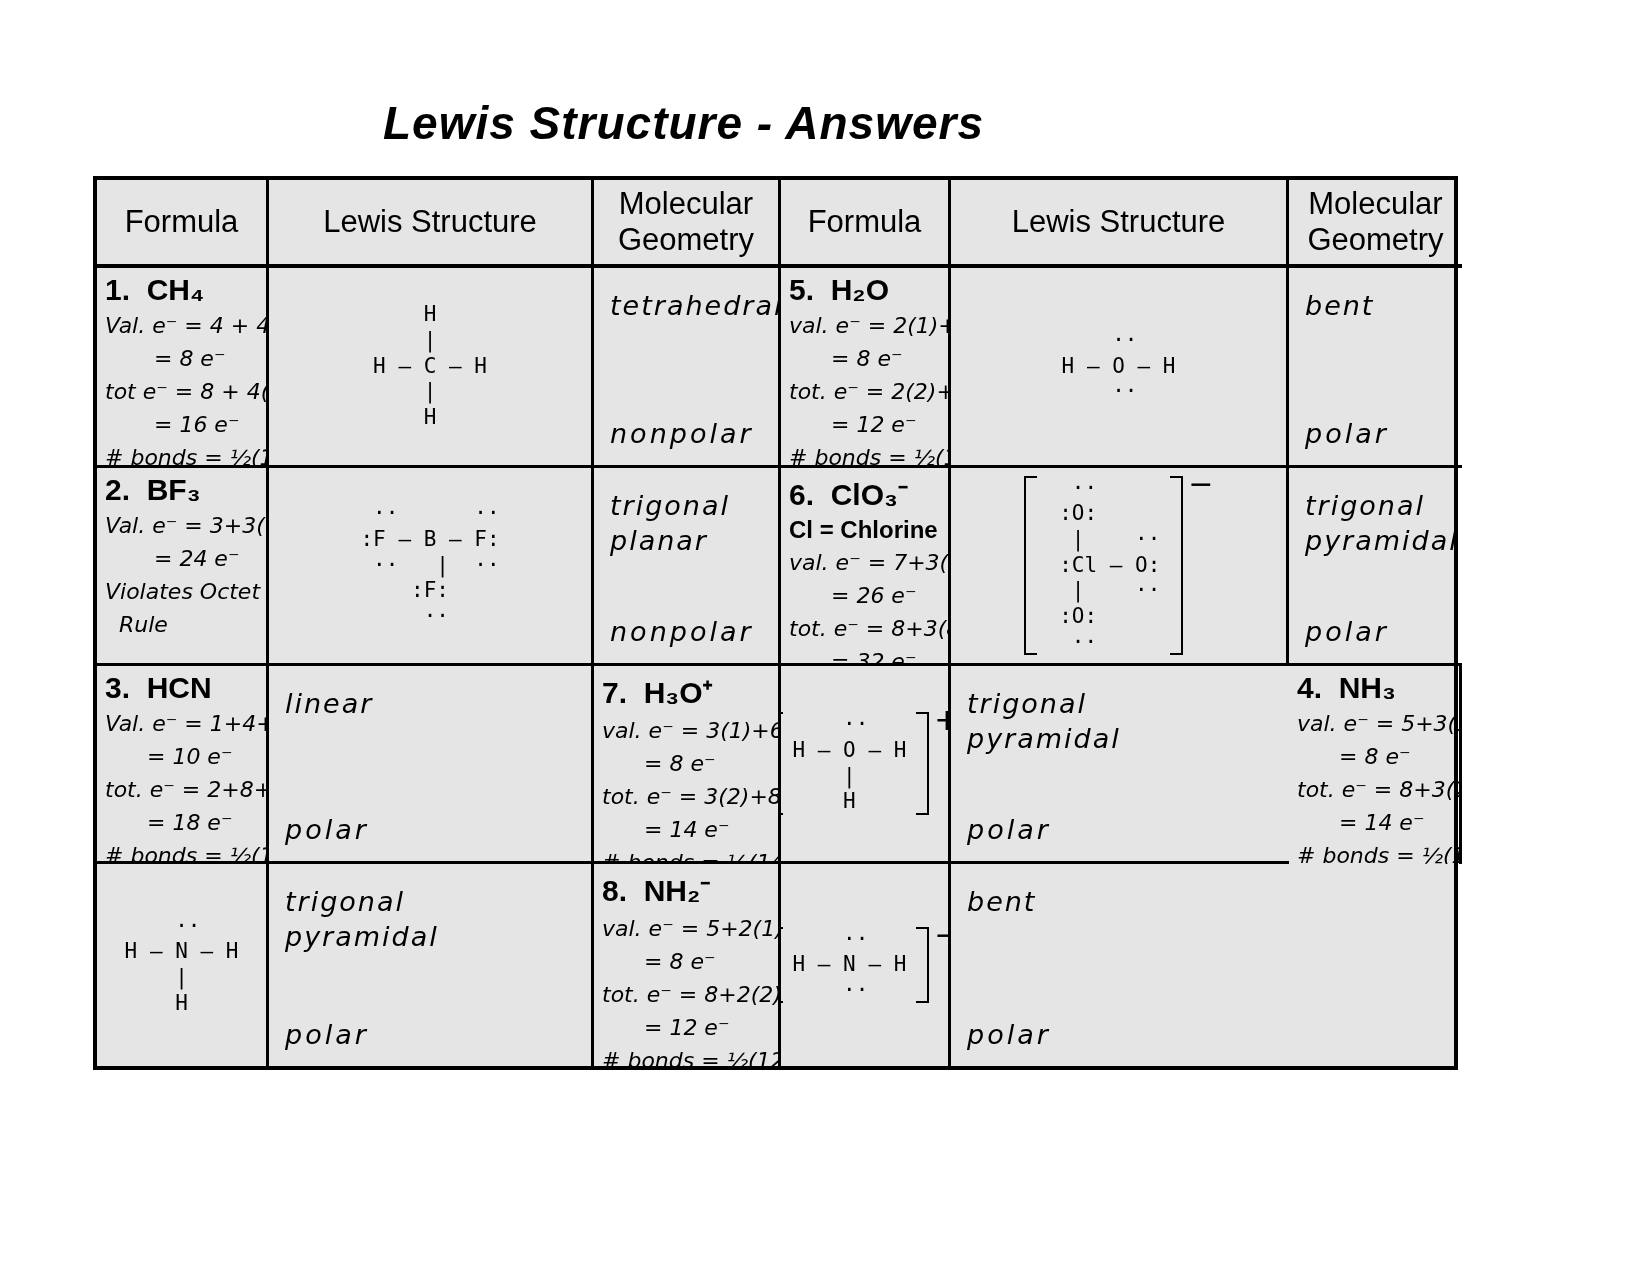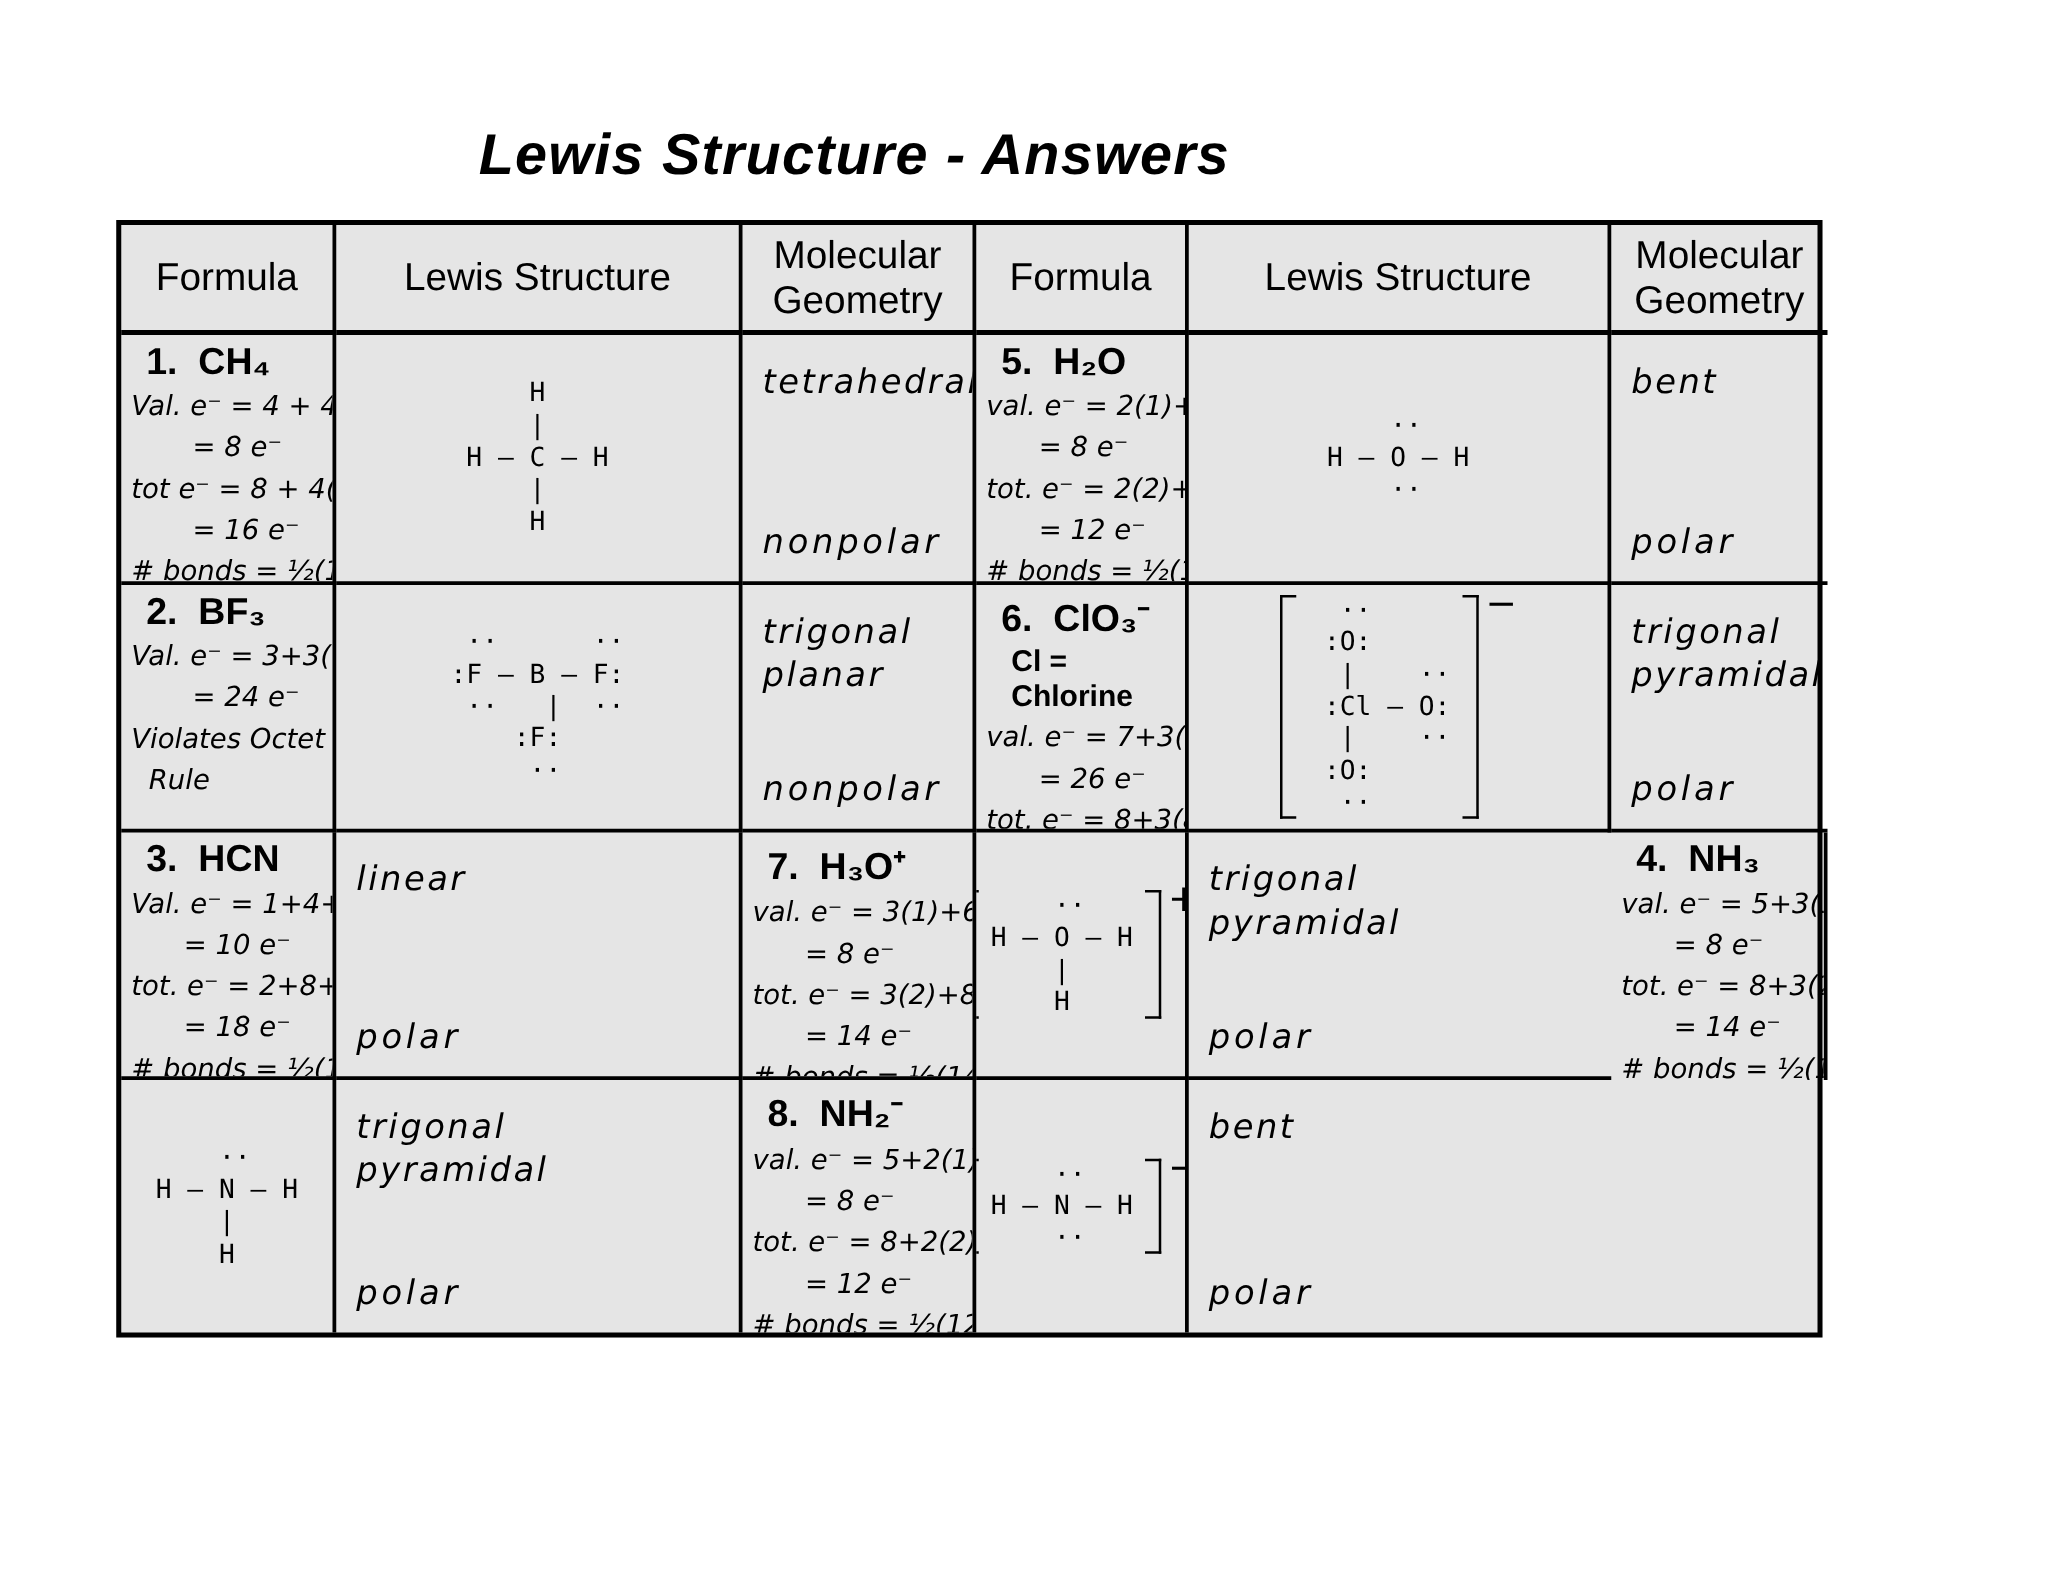--- a/index.html
+++ b/index.html
@@ -24,22 +24,22 @@
   .cell{box-sizing:border-box;overflow:hidden;}
   .bR{border-right:3px solid #000;}
   .bB{border-bottom:3px solid #000;}
   .hcell{
     display:flex;align-items:center;justify-content:center;
     font-size:31px;text-align:center;white-space:pre-line;line-height:1.15;
     border-bottom:4px solid #000;
   }
   
   .fcell{padding:5px 6px 4px 8px;}
-  .fh{font-size:30px;font-weight:bold;white-space:pre;margin:0 0 2px 12px;}
-  .fh2{font-size:24px;font-weight:bold;margin:0 0 2px 20px;}
+  .fh{font-size:30px;font-weight:bold;white-space:pre;margin:0 0 2px 0;}
+  .fh2{font-size:24px;font-weight:bold;margin:0 0 2px 0;}
   .fh2:empty{display:none;}
   .notes{
     font-family:"DejaVu Sans",sans-serif;font-style:italic;
     font-size:22px;line-height:1.5;white-space:pre;margin:0;
   }
   
   .lcell{display:flex;align-items:center;justify-content:center;}
   .lw{
     font-family:"DejaVu Sans Mono",monospace;
     font-size:21px;line-height:1.22;margin:0;white-space:pre;

